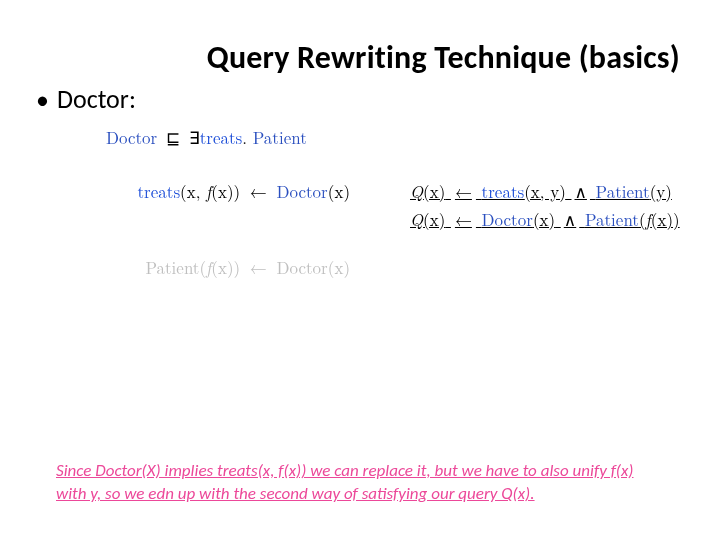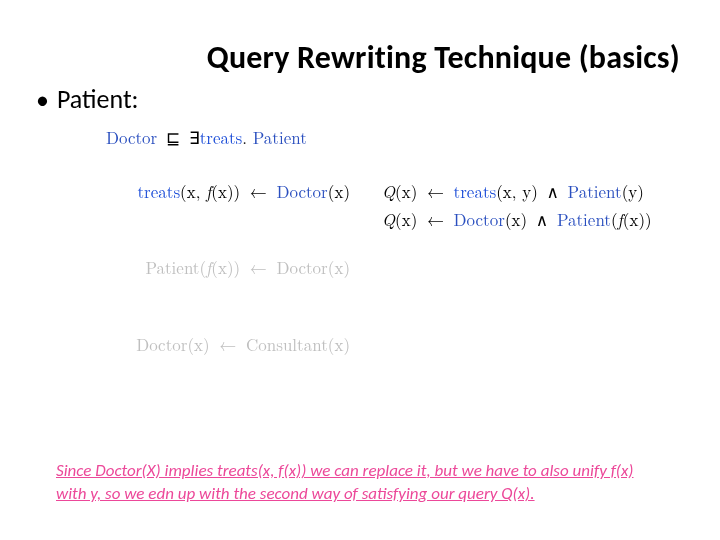--- a/index.html
+++ b/index.html
@@ -44,30 +44,30 @@
     font-size: 17px;
     line-height: 1.5;
   }
   .axioms .row { white-space: nowrap; }
   .concept { color: #2a4fbf; } 
   .role { color: #1d4ed8; }    
   .sym { color: #000; }
   .dot-black { color: #000; }
   .columns {
     display: flex;
-    gap: 32px;
+    gap: 60px;
     margin-top: 26px;
     margin-left: 54px;
     font-family: "Latin Modern Roman", "Times New Roman", serif;
     font-size: 17px;
     line-height: 1.7;
   }
   .columns .col { white-space: nowrap; }
   .columns .col.left { text-align: right; min-width: 260px; }
-  .columns .col.right { text-align: left; }
+  .columns .col.right { text-align: left; text-decoration: underline; }
   .grey { color: #bfbfbf; margin-top: 48px; }
   .footnote {
     position: absolute;
     left: 56px;
     right: 56px;
     bottom: 34px;
     font-size: 17px;
     font-style: italic;
     line-height: 1.35;
     color: #ec4899;
@@ -79,21 +79,21 @@
 </style>
 </head>
 <body>
 
 <div class="slide">
 
   <div class="title">Query Rewriting Technique (basics)</div>
 
   <div class="bullet">
     <span class="dot">•</span>
-    <span>Patient:</span>
+    <span>Doctor:</span>
   </div>
 
   <div class="axioms">
     <div class="row">
       <span class="concept">Doctor</span>
       <span class="sym op">⊑</span>
       <span class="sym">∃</span><span class="role">treats</span><span class="dot-black">.</span>
       <span class="concept">Patient</span>
     </div>
   </div>
@@ -102,25 +102,20 @@
     <div class="col left">
       <div>
         <span class="role">treats</span><span>(x, </span><span class="it">f</span><span>(x))</span>
         <span class="arrow">←</span>
         <span class="concept">Doctor</span><span>(x)</span>
       </div>
       <div class="grey">
         <span>Patient</span><span>(</span><span class="it">f</span><span>(x))</span>
         <span class="arrow">←</span>
         <span>Doctor</span><span>(x)</span>
-      </div>
-      <div class="grey">
-        <span>Doctor</span><span>(x)</span>
-        <span class="arrow">←</span>
-        <span>Consultant</span><span>(x)</span>
       </div>
     </div>
 
     <div class="col right">
       <div>
         <span class="it">Q</span><span>(x)</span>
         <span class="arrow">←</span>
         <span class="role">treats</span><span>(x, y)</span>
         <span class="op">∧</span>
         <span class="concept">Patient</span><span>(y)</span>

